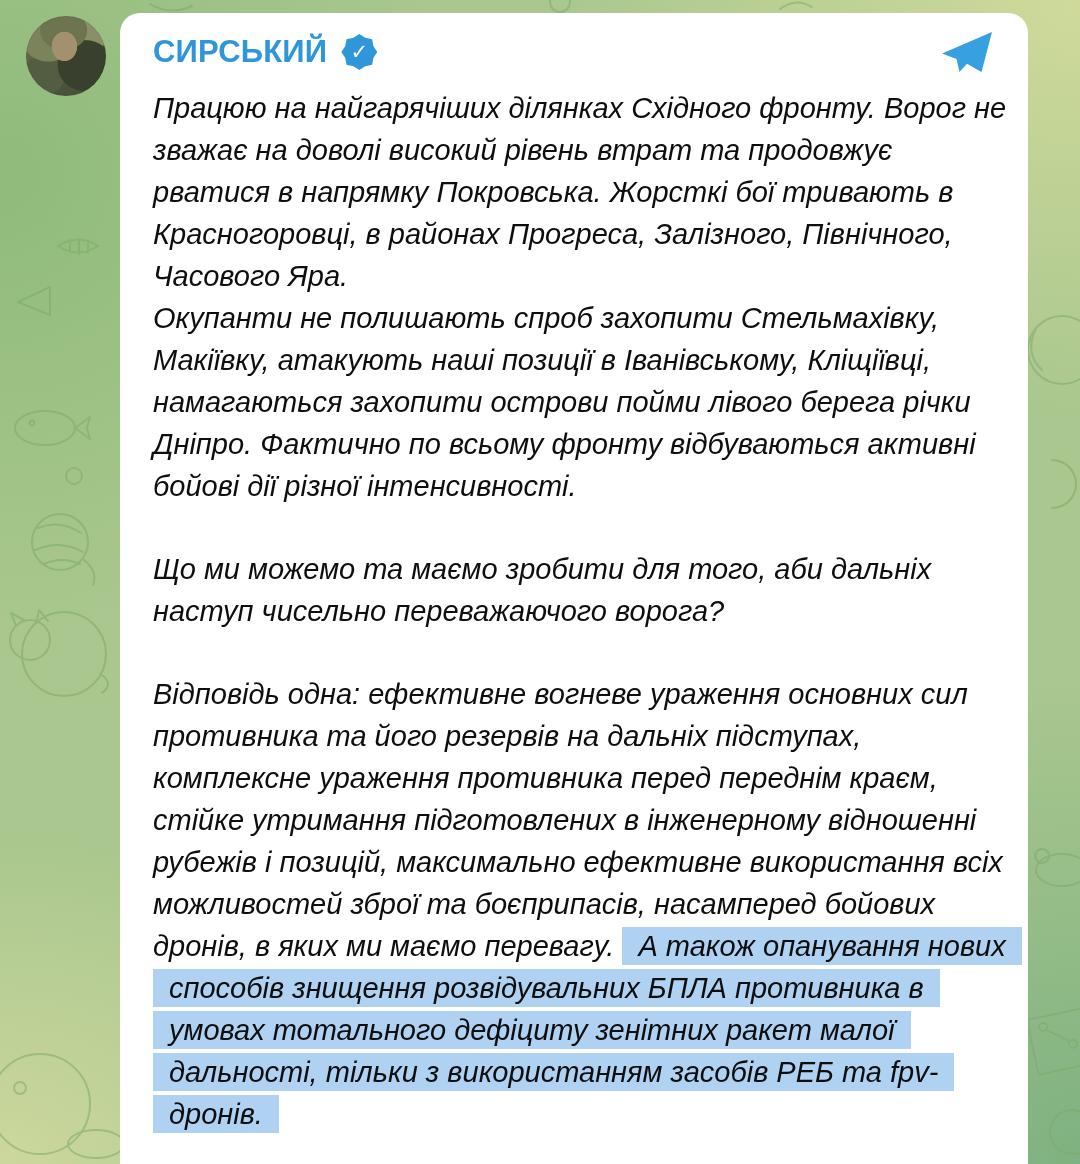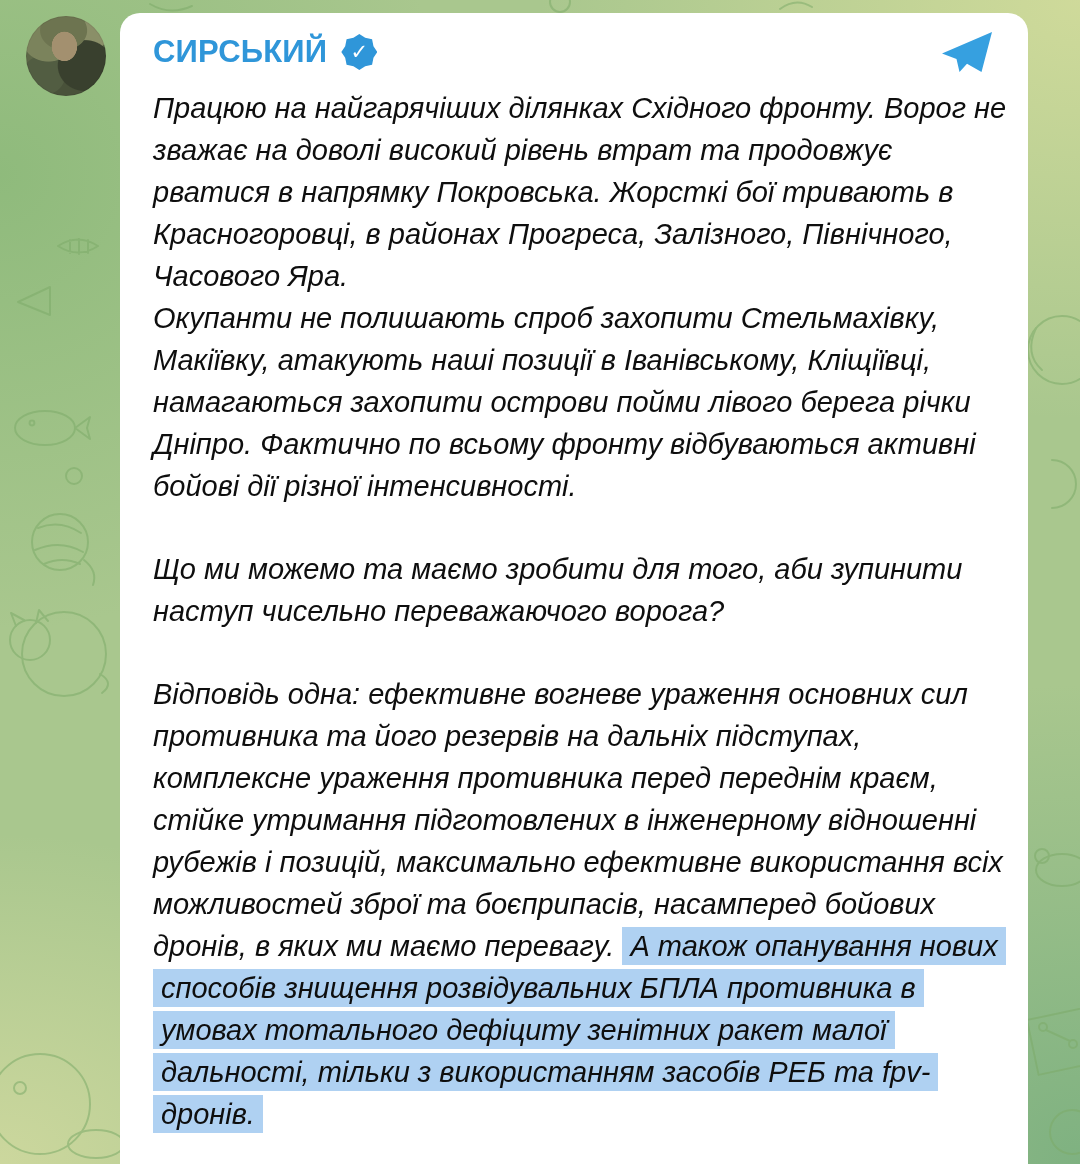--- a/index.html
+++ b/index.html
@@ -53,21 +53,21 @@
   .badge .check{color:#fff;font-size:21px;font-weight:bold;line-height:1;margin-top:-1px;}
   .plane{margin-left:auto;display:flex;align-items:flex-start;cursor:pointer;}
   .text{
     margin:18px 18px 0 33px;width:857px;
     font-size:29px;line-height:42px;color:var(--text,#0e0e0e);font-style:italic;
   }
   .text p{margin:0;white-space:pre-line;}
   .text p + p{margin-top:41px;}
   .hl{
     background:var(--hl,#afd1f2);
-    padding:3px 8px;
+    padding:3px 16px;
     box-decoration-break:clone;-webkit-box-decoration-break:clone;
   }
 </style>
 </head>
 <body style="--accent: #2f96d9; --hl: #afd1f2; --bubble: #ffffff; --text: #0e0e0e;">
 
 <div class="bg"></div>
 
 <svg class="doodles" width="1080" height="1164" viewBox="0 0 1080 1164" xmlns="http://www.w3.org/2000/svg">
   <g stroke="#7dab69" fill="none" stroke-width="2" opacity="0.55" stroke-linecap="round" stroke-linejoin="round">
@@ -112,16 +112,16 @@
     </span>
     <span class="plane">
       <svg width="52" height="42" viewBox="0 0 52 42" xmlns="http://www.w3.org/2000/svg">
         <path d="M51 1 L1 22.5 L15.5 28 L18.5 41 L26 32.8 L40.5 41 Z" fill="#36a0e0"></path>
       </svg>
     </span>
   </div>
   <div class="text">
       <p><span>Працюю на найгарячіших ділянках Східного фронту. Ворог не зважає на доволі високий рівень втрат та продовжує рватися в напрямку Покровська. Жорсткі бої тривають в Красногоровці, в районах Прогреса, Залізного, Північного, Часового Яра.
 Окупанти не полишають спроб захопити Стельмахівку, Макіївку, атакують наші позиції в Іванівському, Кліщіївці, намагаються захопити острови пойми лівого берега річки Дніпро. Фактично по всьому фронту відбуваються активні бойові дії різної інтенсивності.</span></p>
-      <p><span>Що ми можемо та маємо зробити для того, аби зупинити наступ чисельно переважаючого ворога?</span></p>
+      <p><span>Що ми можемо та маємо зробити для того, аби дальніх наступ чисельно переважаючого ворога?</span></p>
       <p><span>Відповідь одна: ефективне вогневе ураження основних сил противника та його резервів на дальніх підступах, комплексне ураження противника перед переднім краєм, стійке утримання підготовлених в інженерному відношенні рубежів і позицій, максимально ефективне використання всіх можливостей зброї та боєприпасів, насамперед бойових дронів, в яких ми маємо перевагу. </span><span class="hl">А також опанування нових способів знищення розвідувальних БПЛА противника в умовах тотального дефіциту зенітних ракет малої дальності, тільки з використанням засобів РЕБ та fpv-дронів.</span></p>
     </div>
 </div>
 
 </body></html>

